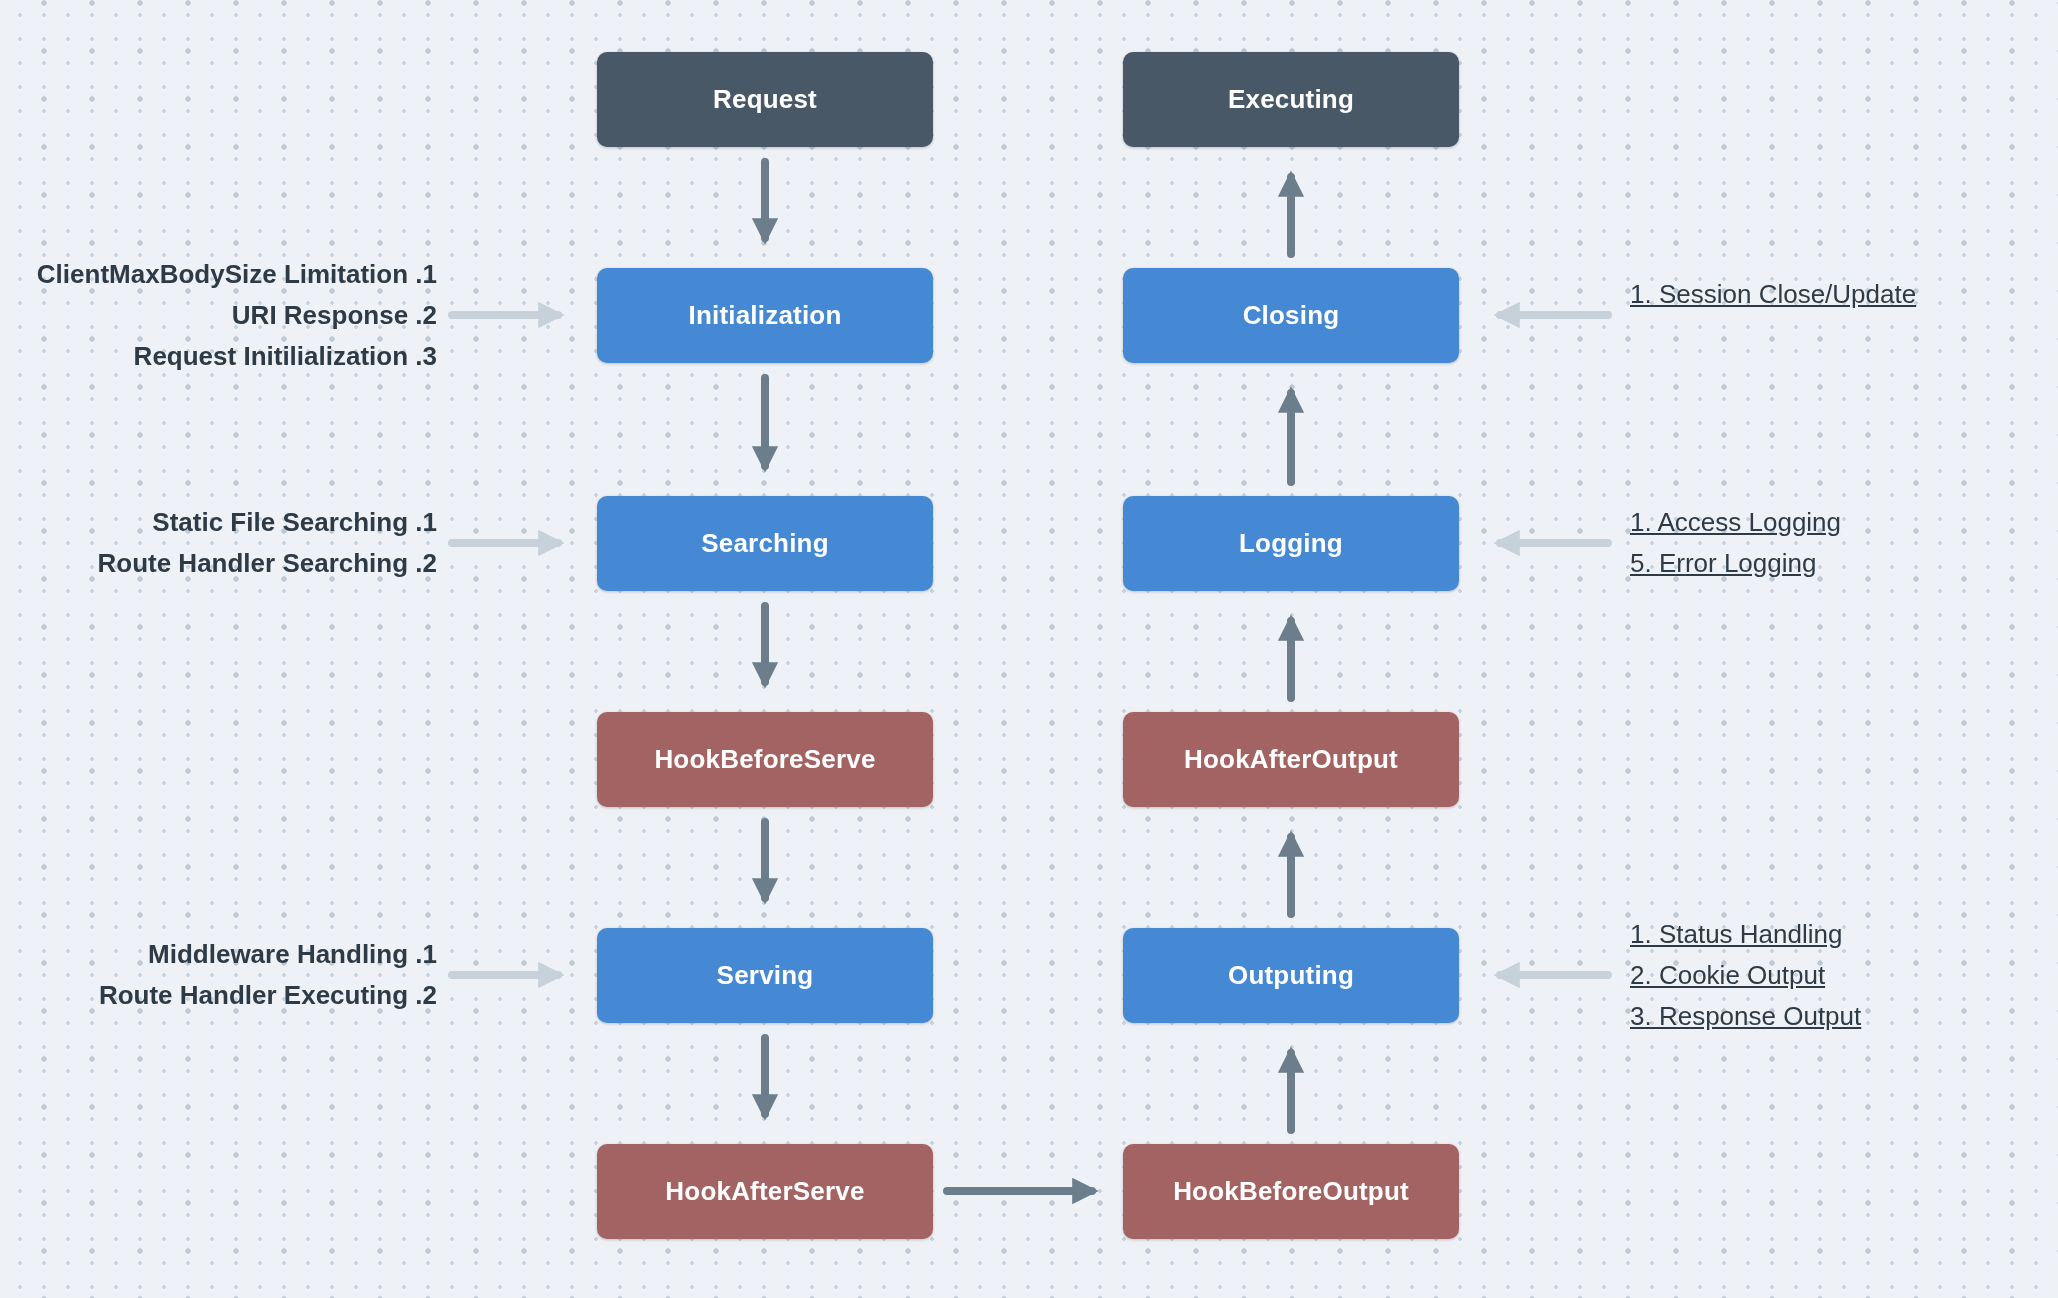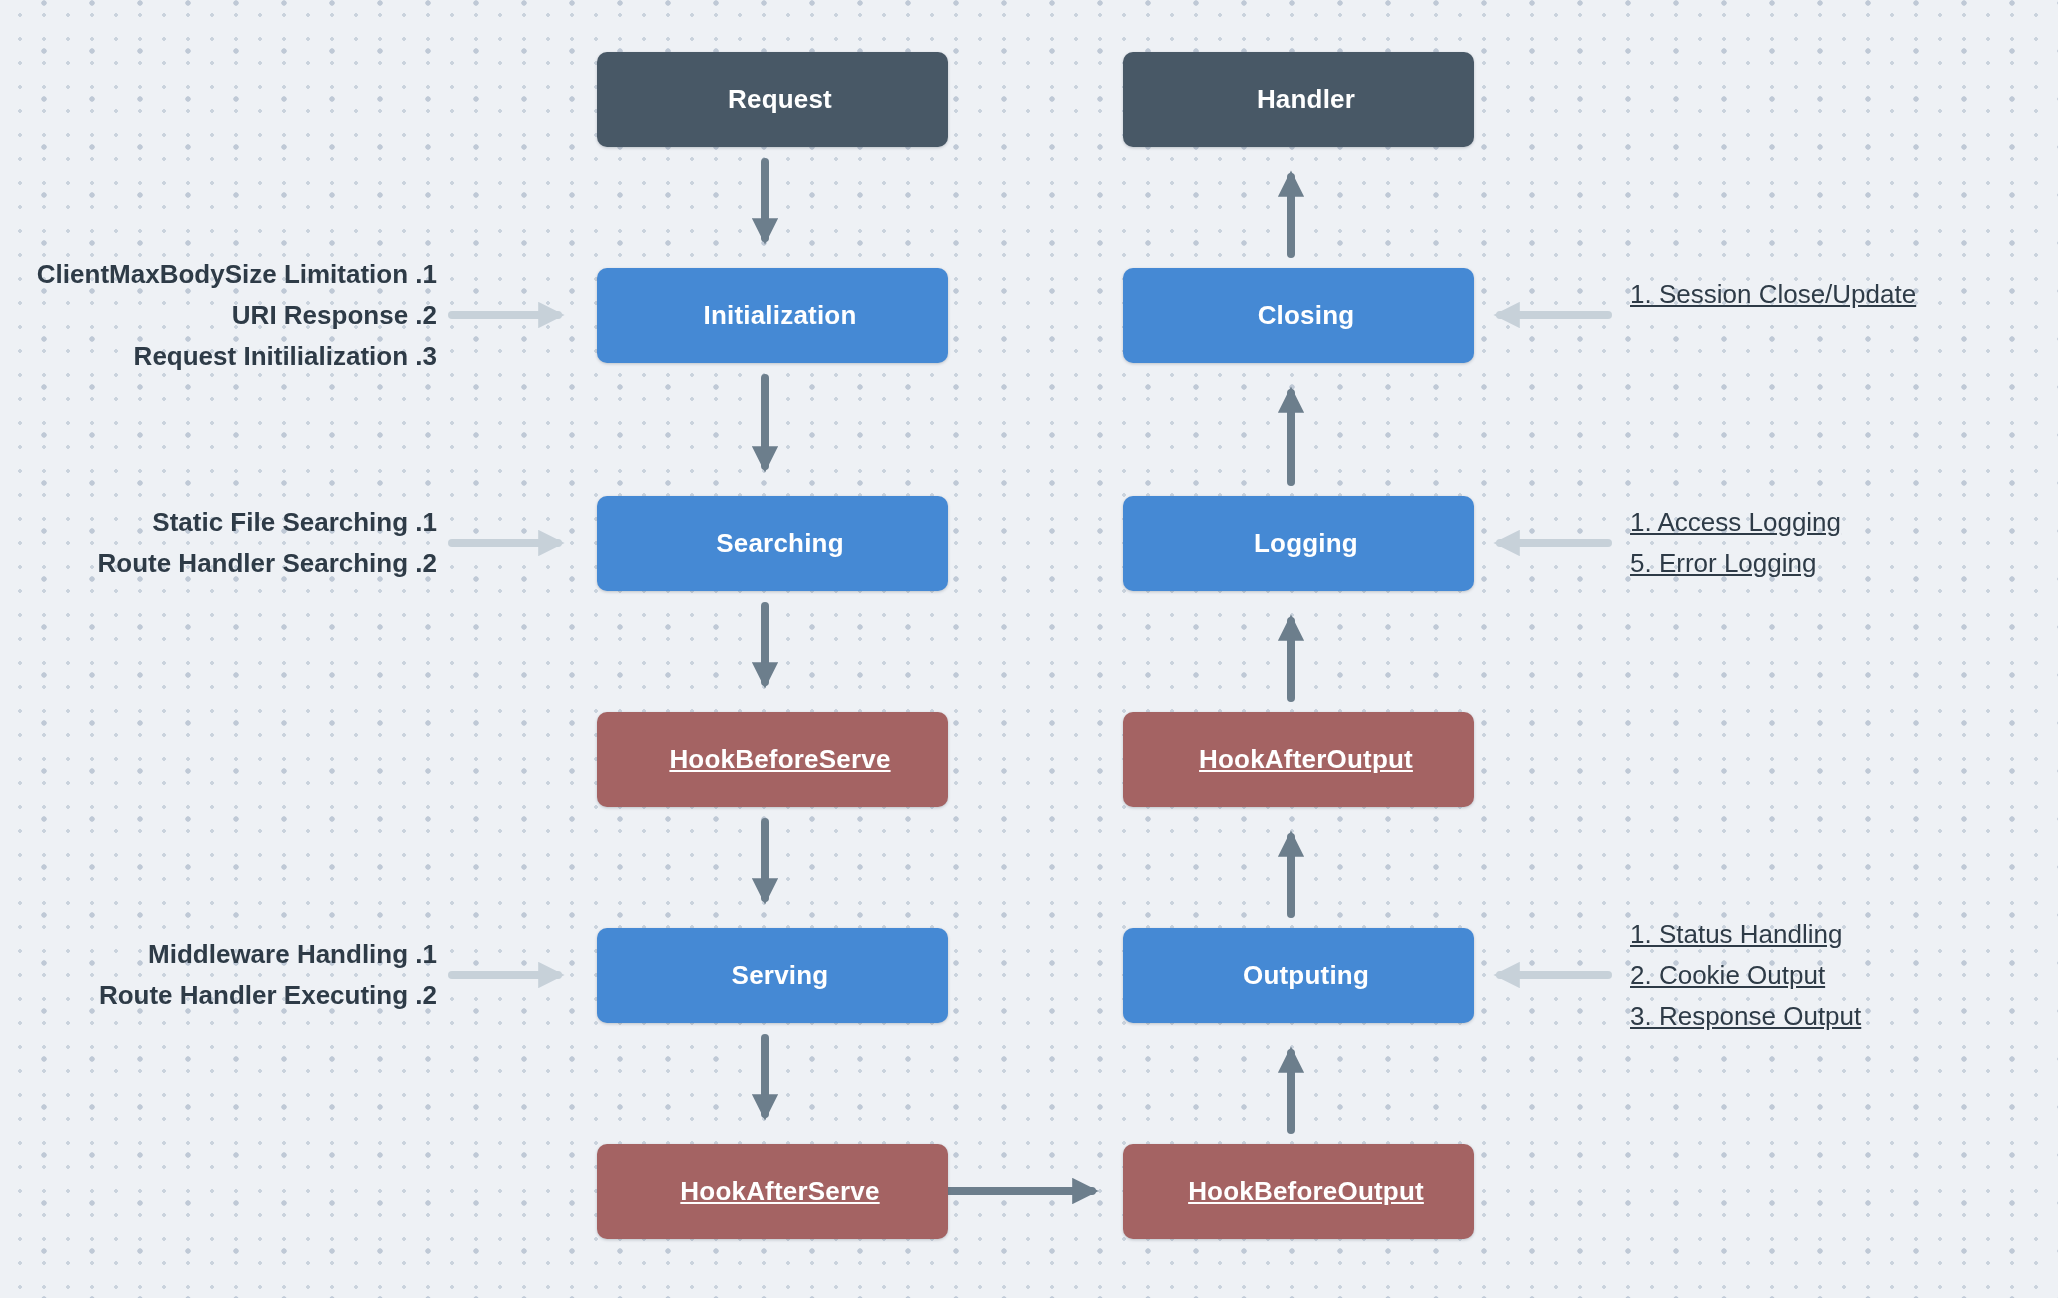--- a/index.html
+++ b/index.html
@@ -33,25 +33,24 @@
   .head-dark{fill:var(--flow-arrow);}
   .head-light{fill:var(--annotation-arrow);}
   .node{
     position:absolute;
     width:336px;height:95px;
     border-radius:10px;
     display:flex;align-items:center;justify-content:center;
     color:var(--node-text);
     font-size:26px;font-weight:600;letter-spacing:0.2px;
     box-shadow:0 1px 3px rgba(45,55,70,0.25);
-    padding-left:15px;
   }
   .node.dark{background:var(--node-dark);}
   .node.blue{background:var(--node-blue);}
-  .node.red{background:var(--node-red);text-decoration:underline;}
+  .node.red{background:var(--node-red);}
   .annotation{
     position:absolute;
     color:var(--annotation-text);
     font-size:26px;font-weight:500;
     line-height:41px;
     white-space:nowrap;
   }
   .annotation.left{text-align:right;font-weight:bold;}
   .annotation.right{text-align:left;text-decoration:underline;}
 </style>
@@ -92,21 +91,21 @@
     <path class="ann-arrow" d="M1608,975 L1500,975" marker-end="url(#head-light)"></path>
   </svg>
 
   <div class="node dark" style="left:597px;top:52px">Request</div>
   <div class="node blue" style="left:597px;top:268px">Initialization</div>
   <div class="node blue" style="left:597px;top:496px">Searching</div>
   <div class="node red" style="left:597px;top:712px">HookBeforeServe</div>
   <div class="node blue" style="left:597px;top:928px">Serving</div>
   <div class="node red" style="left:597px;top:1144px">HookAfterServe</div>
 
-  <div class="node dark" style="left:1123px;top:52px">Handler</div>
+  <div class="node dark" style="left:1123px;top:52px">Executing</div>
   <div class="node blue" style="left:1123px;top:268px">Closing</div>
   <div class="node blue" style="left:1123px;top:496px">Logging</div>
   <div class="node red" style="left:1123px;top:712px">HookAfterOutput</div>
   <div class="node blue" style="left:1123px;top:928px">Outputing</div>
   <div class="node red" style="left:1123px;top:1144px">HookBeforeOutput</div>
 
   <div class="annotation left" style="left:14px;top:254px;width:423px">
     <div>ClientMaxBodySize Limitation .1</div>
     <div>URI Response .2</div>
     <div>Request Initilialization .3</div>

